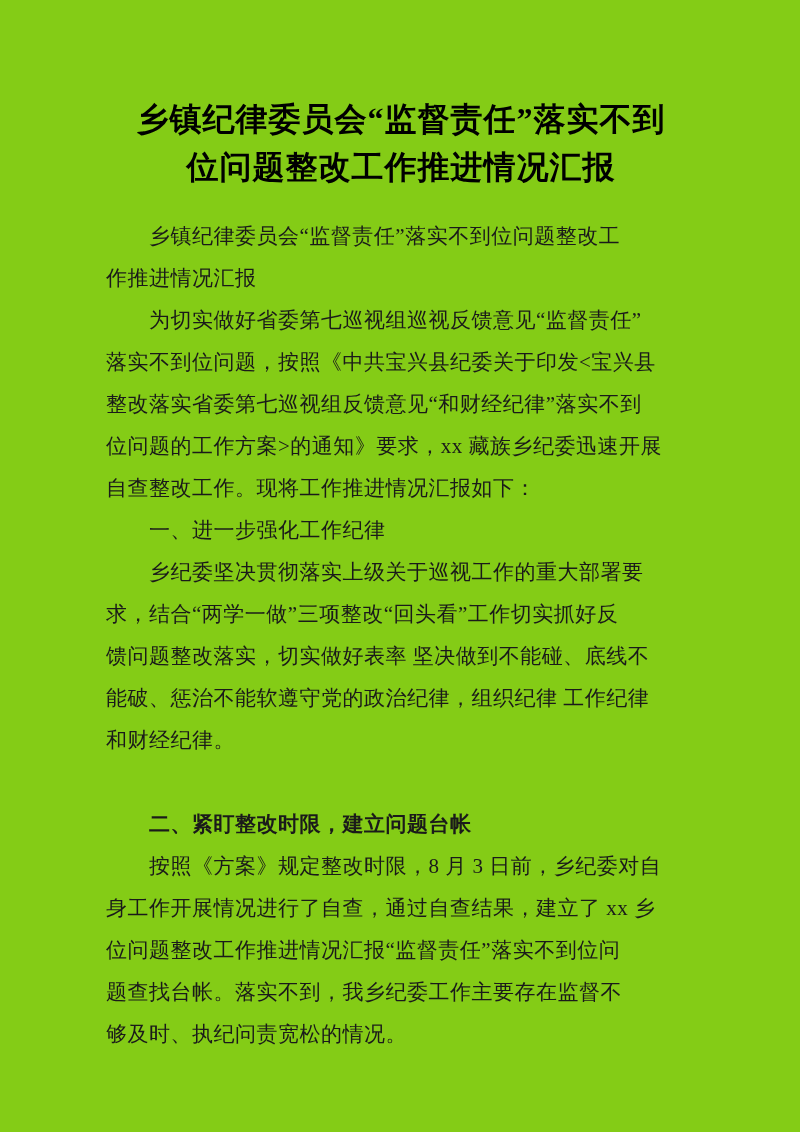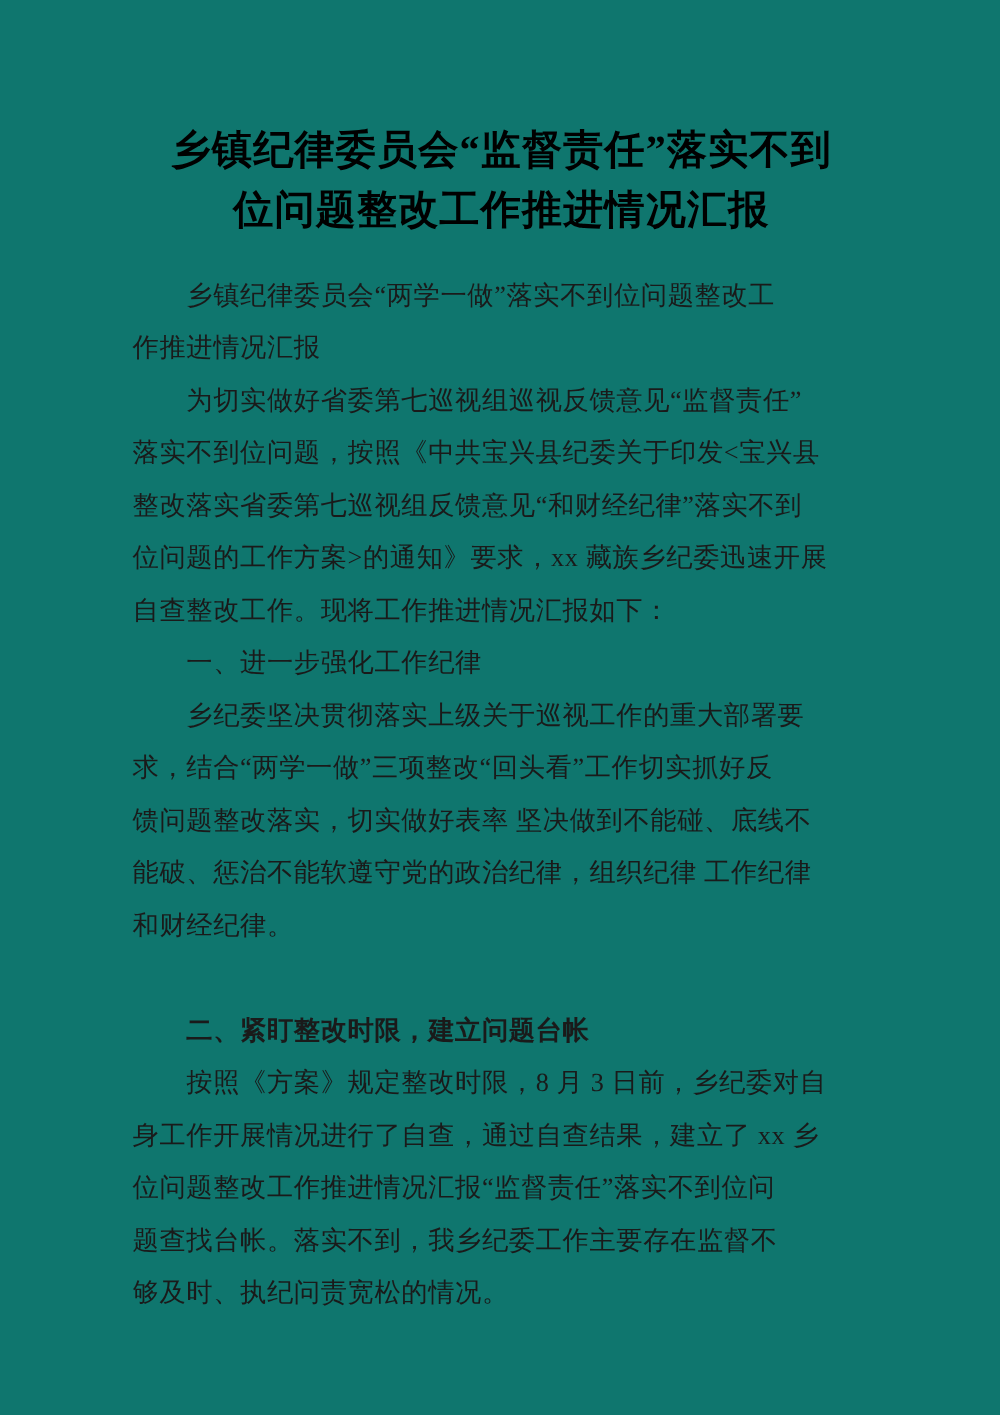--- a/index.html
+++ b/index.html
@@ -5,21 +5,21 @@
   html, body {
     margin: 0;
     padding: 0;
     background: #ffffff;
   }
   .page {
     position: relative;
     width: 800px;
     height: 1132px;
     margin: 0 auto;
-    background: #0f766e;
+    background: #84cc16;
     overflow: hidden;
     font-family: "Liberation Serif", "DejaVu Serif", serif;
     color: #1a1a1a;
   }
   .content {
     padding: 95px 104px 0 106px;
   }
   .doc-title {
     margin: 0 0 24px 0;
     text-align: center;
@@ -54,21 +54,21 @@
 <body>
 
 <div class="page">
   <div class="content">
     <h1 class="doc-title">
       <span class="title-line">乡镇纪律委员会“监督责任”落实不到</span>
       <span class="title-line">位问题整改工作推进情况汇报</span>
     </h1>
     <div class="doc-body" id="doc-body">
         <p class="para">
-          <span class="text-line">　　乡镇纪律委员会“两学一做”落实不到位问题整改工</span>
+          <span class="text-line">　　乡镇纪律委员会“监督责任”落实不到位问题整改工</span>
           <span class="text-line">作推进情况汇报</span>
         </p>
         <p class="para">
           <span class="text-line">　　为切实做好省委第七巡视组巡视反馈意见“监督责任”</span>
           <span class="text-line">落实不到位问题，按照《中共宝兴县纪委关于印发&lt;宝兴县</span>
           <span class="text-line">整改落实省委第七巡视组反馈意见“和财经纪律”落实不到</span>
           <span class="text-line">位问题的工作方案&gt;的通知》要求，xx 藏族乡纪委迅速开展</span>
           <span class="text-line">自查整改工作。现将工作推进情况汇报如下：</span>
         </p>
         <p class="para">

